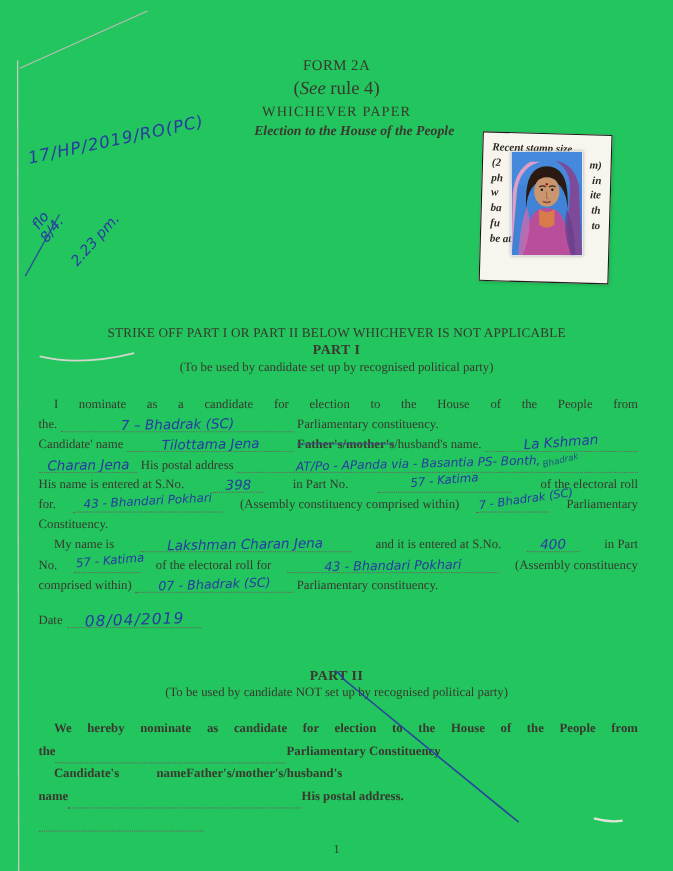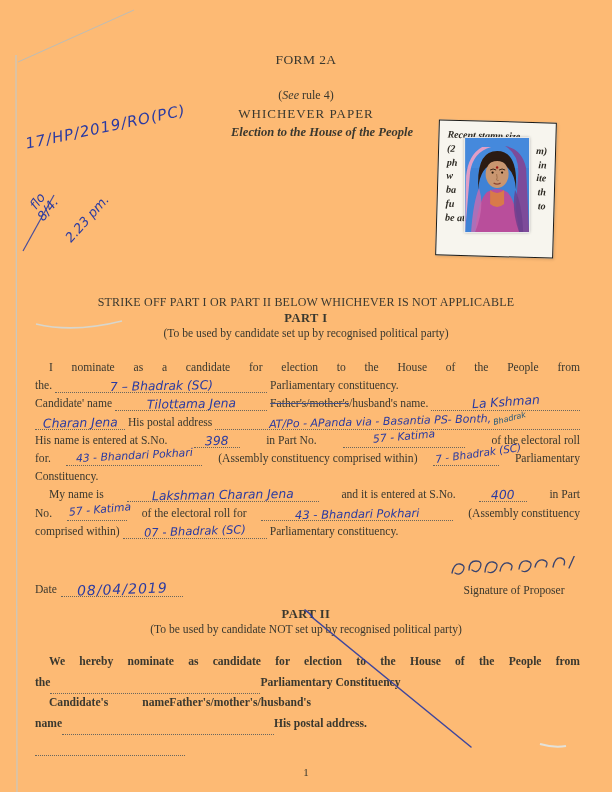--- a/index.html
+++ b/index.html
@@ -1,23 +1,23 @@
 <!DOCTYPE html>
 <html><head>
 <meta charset="utf-8">
 <style>
   html,body{margin:0;padding:0;background:#d9d9d4;}
-  .page{position:relative;width:612px;height:792px;margin:0 auto;background:#fdba74;
+  .page{position:relative;width:612px;height:792px;margin:0 auto;background:#22c55e;
         font-family:"Liberation Serif",serif;color:#3a382f;overflow:hidden;}
   .abs{position:absolute;}
 
   
   .hdr{left:0;top:52px;width:100%;text-align:center;}
   .hdr .t1{font-size:13.5px;letter-spacing:.4px;}
-  .hdr .t2{font-size:12px;margin-top:20px;}
+  .hdr .t2{font-size:17px;margin-top:2px;}
   .hdr .t3{font-size:13px;letter-spacing:1px;margin-top:3px;}
   .hdr .t4{font-size:12.5px;font-weight:bold;font-style:italic;margin-top:3px;padding-left:32px;}
 
   
   .hw{font-family:"DejaVu Sans",sans-serif;font-style:italic;color:#2a3aa2;line-height:1;
       white-space:nowrap;display:inline-block;}
   .note-case{left:24px;top:120px;font-size:15px;transform:rotate(-12deg);letter-spacing:1px;}
   .note-init{left:30px;top:192px;font-size:13px;transform:rotate(-52deg);text-align:center;}
   .note-init div{line-height:13px;}
   .note-time{left:58px;top:212px;font-size:13px;transform:rotate(-48deg);}
@@ -43,21 +43,21 @@
   .line{display:flex;align-items:baseline;height:18.2px;white-space:nowrap;}
   .body2 .line{height:20.5px;}
   .just{display:block;text-align:justify;text-align-last:justify;}
   .ind{text-indent:14px;}
   .sb{justify-content:space-between;}
   .blank{border-bottom:1.6px dotted #6a675e;text-align:center;flex:none;padding:0 2px;align-self:baseline;}
   .grow{flex:1;}
   .dots{border-bottom:1.6px dotted #6a675e;height:11px;flex:none;align-self:flex-end;margin-bottom:2px;}
   .lbl{flex:none;}
   .line .lbl + .lbl,.line .blank + .lbl,.line .lbl + .blank{margin-left:3px;}
-  .struck{text-decoration:line-through;text-decoration-color:#42508a;text-decoration-thickness:1.3px;}
+  .struck{text-decoration:line-through;text-decoration-color:#42508a;text-decoration-thickness:1.3px;font-weight:bold;}
   .hv{font-size:12.3px;transform:translateY(1px) rotate(-1deg);}
   .hv-raise{font-size:10.8px;transform:translateY(-4px) rotate(-5deg);}
   .hv-sm{font-size:10.5px;}
   .tail{font-size:8px;transform:translateY(-5px) rotate(-14deg);color:#1f577c;margin-left:1px;}
 
   
   .daterow{left:35px;top:556px;width:545px;display:flex;justify-content:space-between;align-items:flex-end;font-size:11.6px;gap:38px;}
   .dateleft{display:flex;align-items:baseline;}
   .sigblock{text-align:center;}
   .siglabel{font-size:11.6px;margin-top:1px;}
@@ -214,26 +214,20 @@
       <span class="blank" style="width:140px"><span class="hw hv" style="font-size:11.5px;transform:translateY(0) rotate(-2deg)">07 - Bhadrak (SC)</span></span>
       <span class="lbl">Parliamentary constituency.</span>
     </div>
   </div>
 
   <div class="abs daterow">
     <div class="dateleft">
       <span class="lbl">Date</span>
       <span class="blank" style="width:118px;margin-left:4px"><span class="hw datehv">08/04/2019</span></span>
     </div>
-    <div class="sigblock">
-      <svg width="132" height="24" viewBox="0 0 132 24">
-        <path d="M4,17 q2,-10 8,-9 q6,1 3,7 q-3,5 -8,2 m14,-3 q0,-9 7,-9 q7,0 4,7 q-3,6 -8,2 m13,2 q1,-11 8,-10 q6,1 3,7 q-3,5 -8,3 m12,-1 q2,-9 8,-8 q6,1 3,7 m8,-1 q1,-9 8,-8 q6,1 3,7 q-3,5 -8,3 m13,-4 q2,-8 8,-7 q6,1 3,7 m7,0 q2,-10 8,-9 q5,1 3,7 m5,3 l7,-16" stroke="#38436f" fill="none" stroke-width="1.3" stroke-linecap="round"></path>
-      </svg>
-      <div class="siglabel">Signature of Proposer</div>
-    </div>
   </div>
 
   <div class="abs p2title">PART II</div>
   <div class="abs p2sub">(To be used by candidate NOT set up by recognised political party)</div>
 
   <div class="abs body2">
     <div class="line just ind">We hereby nominate as candidate for election to the House of the People from</div>
     <div class="line">
       <span class="lbl">the</span>
       <span class="dots" style="width:210px"></span>

